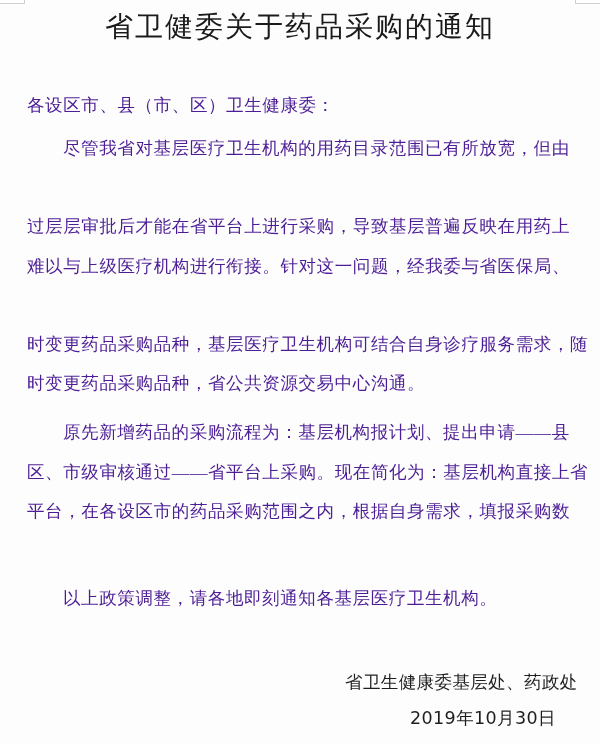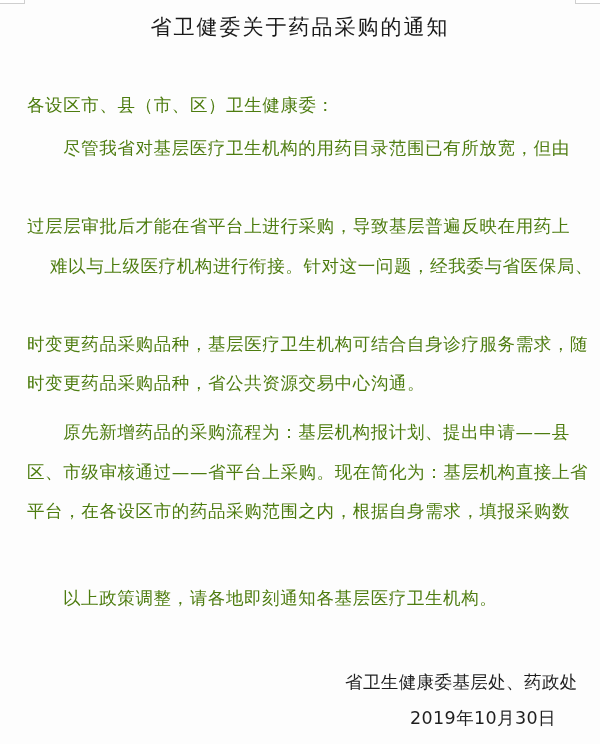--- a/index.html
+++ b/index.html
@@ -9,45 +9,45 @@
       font-family: "DejaVu Sans", "Liberation Sans", sans-serif;
       color: #222222;
       position: relative;
     }
     .page { position: absolute; left: 0; top: 0; width: 600px; height: 744px; background: #fdfdfd; }
     .crop-mark { position: absolute; height: 3px; border: 1px solid #cfcfcf; border-top: none; background: #fff; }
     .crop-tl { left: 0; top: 0; width: 24px; border-left: none; }
     .crop-tr { right: 0; top: 0; width: 24px; border-right: none; }
     .title {
       position: absolute; left: 0; width: 600px; top: 8px;
-      text-align: center; font-size: 21px; line-height: 38px;
+      text-align: center; font-size: 28px; line-height: 38px;
       letter-spacing: 2px; color: #1a1a1a;
     }
     .line {
       position: absolute; left: 27px; width: 548px;
       font-size: 17.5px; line-height: 24px; white-space: nowrap;
-      color: #4d7c0f; letter-spacing: 0.6px;
+      color: #4c1d95; letter-spacing: 0.6px; font-family: Liberation Serif, serif;
     }
     .line.indent { left: 63px; }
     .sign { position: absolute; font-size: 17.5px; line-height: 24px; white-space: nowrap; color: #1e1e1e; letter-spacing: 0.4px; }
   </style>
 </head>
 <body>
 
 <div class="page">
   <div class="crop-mark crop-tl"></div>
   <div class="crop-mark crop-tr"></div>
 
   <div class="title">省卫健委关于药品采购的通知</div>
 
   <div class="line" style="top:93px;">各设区市、县（市、区）卫生健康委：</div>
 
   <div class="line indent" style="top:136px;">尽管我省对基层医疗卫生机构的用药目录范围已有所放宽，但由</div>
   <div class="line" style="top:214px;">过层层审批后才能在省平台上进行采购，导致基层普遍反映在用药上</div>
-  <div class="line" style="top:254px;margin-left:23px;">难以与上级医疗机构进行衔接。针对这一问题，经我委与省医保局、</div>
+  <div class="line" style="top:254px;">难以与上级医疗机构进行衔接。针对这一问题，经我委与省医保局、</div>
   <div class="line" style="top:332px;">时变更药品采购品种，基层医疗卫生机构可结合自身诊疗服务需求，随</div>
   <div class="line" style="top:371px;">时变更药品采购品种，省公共资源交易中心沟通。</div>
 
   <div class="line indent" style="top:420px;">原先新增药品的采购流程为：基层机构报计划、提出申请——县</div>
   <div class="line" style="top:460px;">区、市级审核通过——省平台上采购。现在简化为：基层机构直接上省</div>
   <div class="line" style="top:499px;">平台，在各设区市的药品采购范围之内，根据自身需求，填报采购数</div>
 
   <div class="line indent" style="top:586px;">以上政策调整，请各地即刻通知各基层医疗卫生机构。</div>
 
   <div class="sign" style="left:345px; top:670px;">省卫生健康委基层处、药政处</div>

